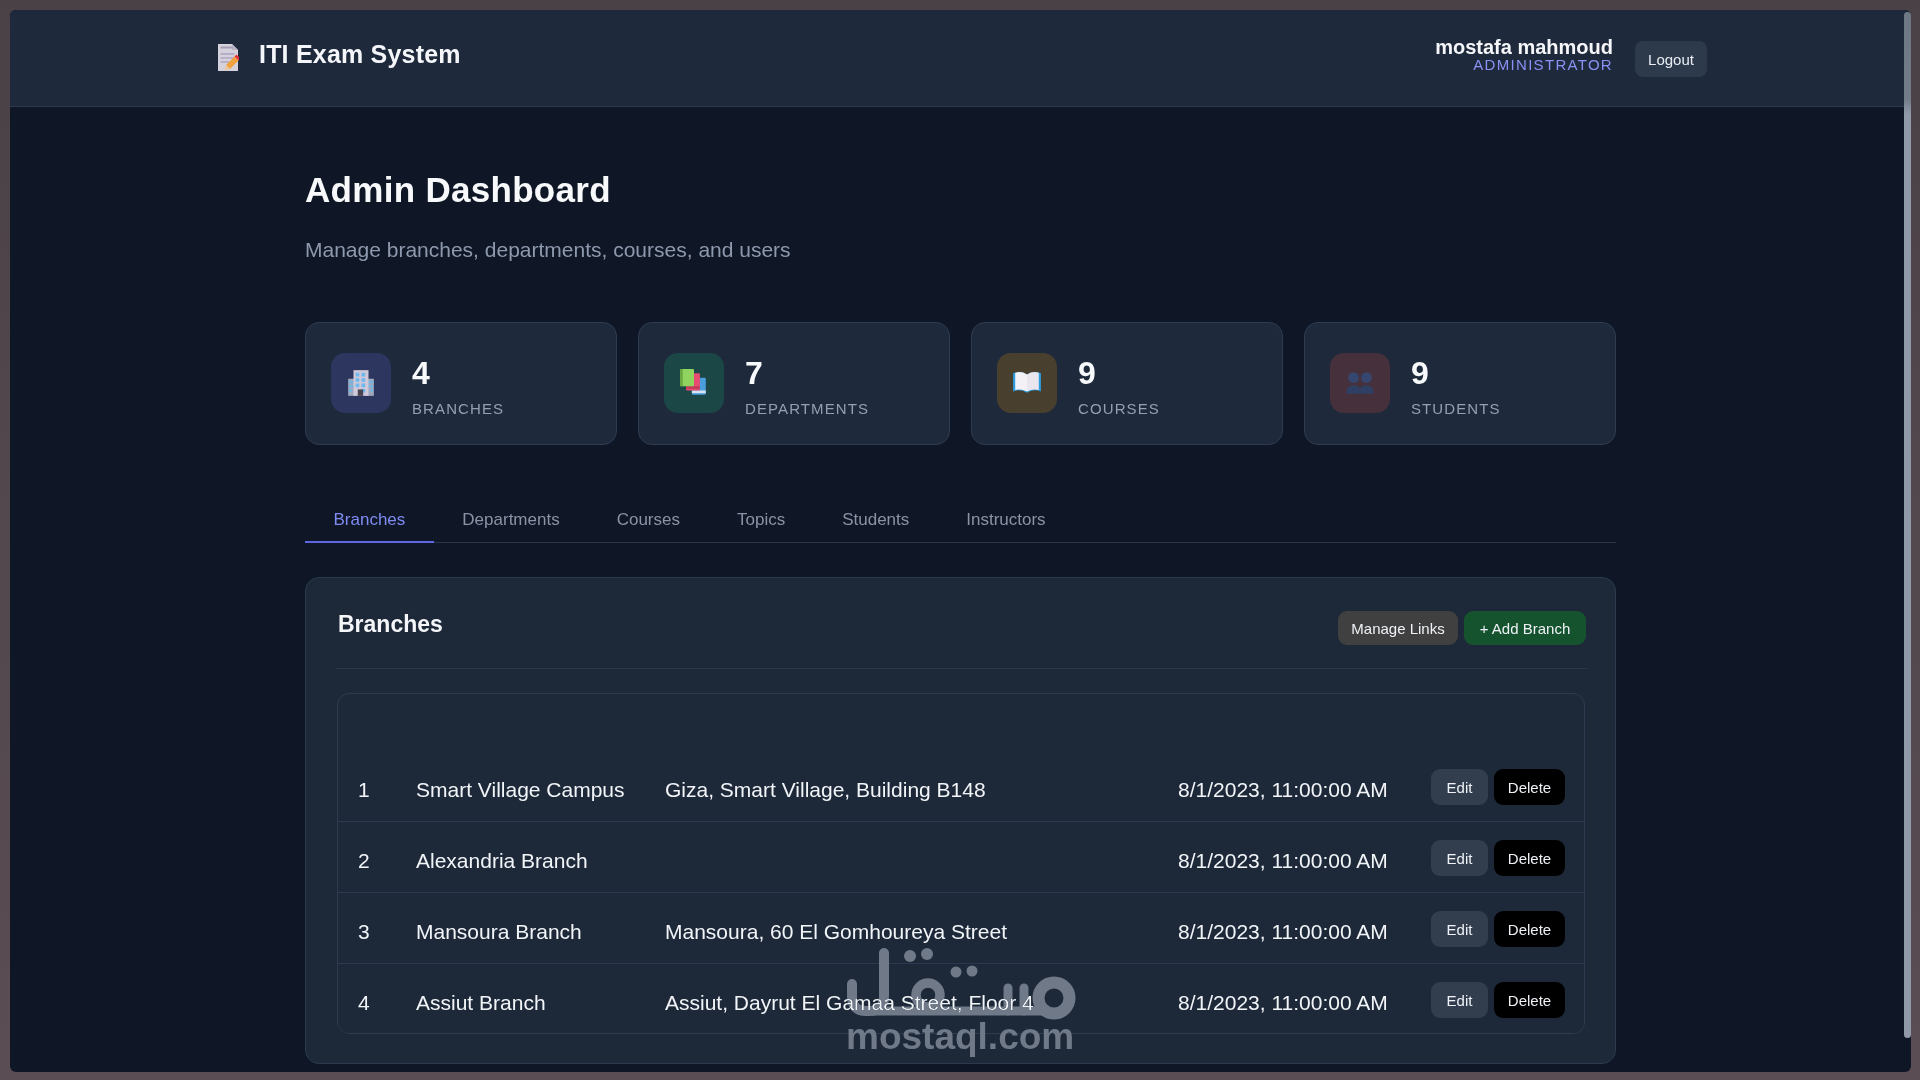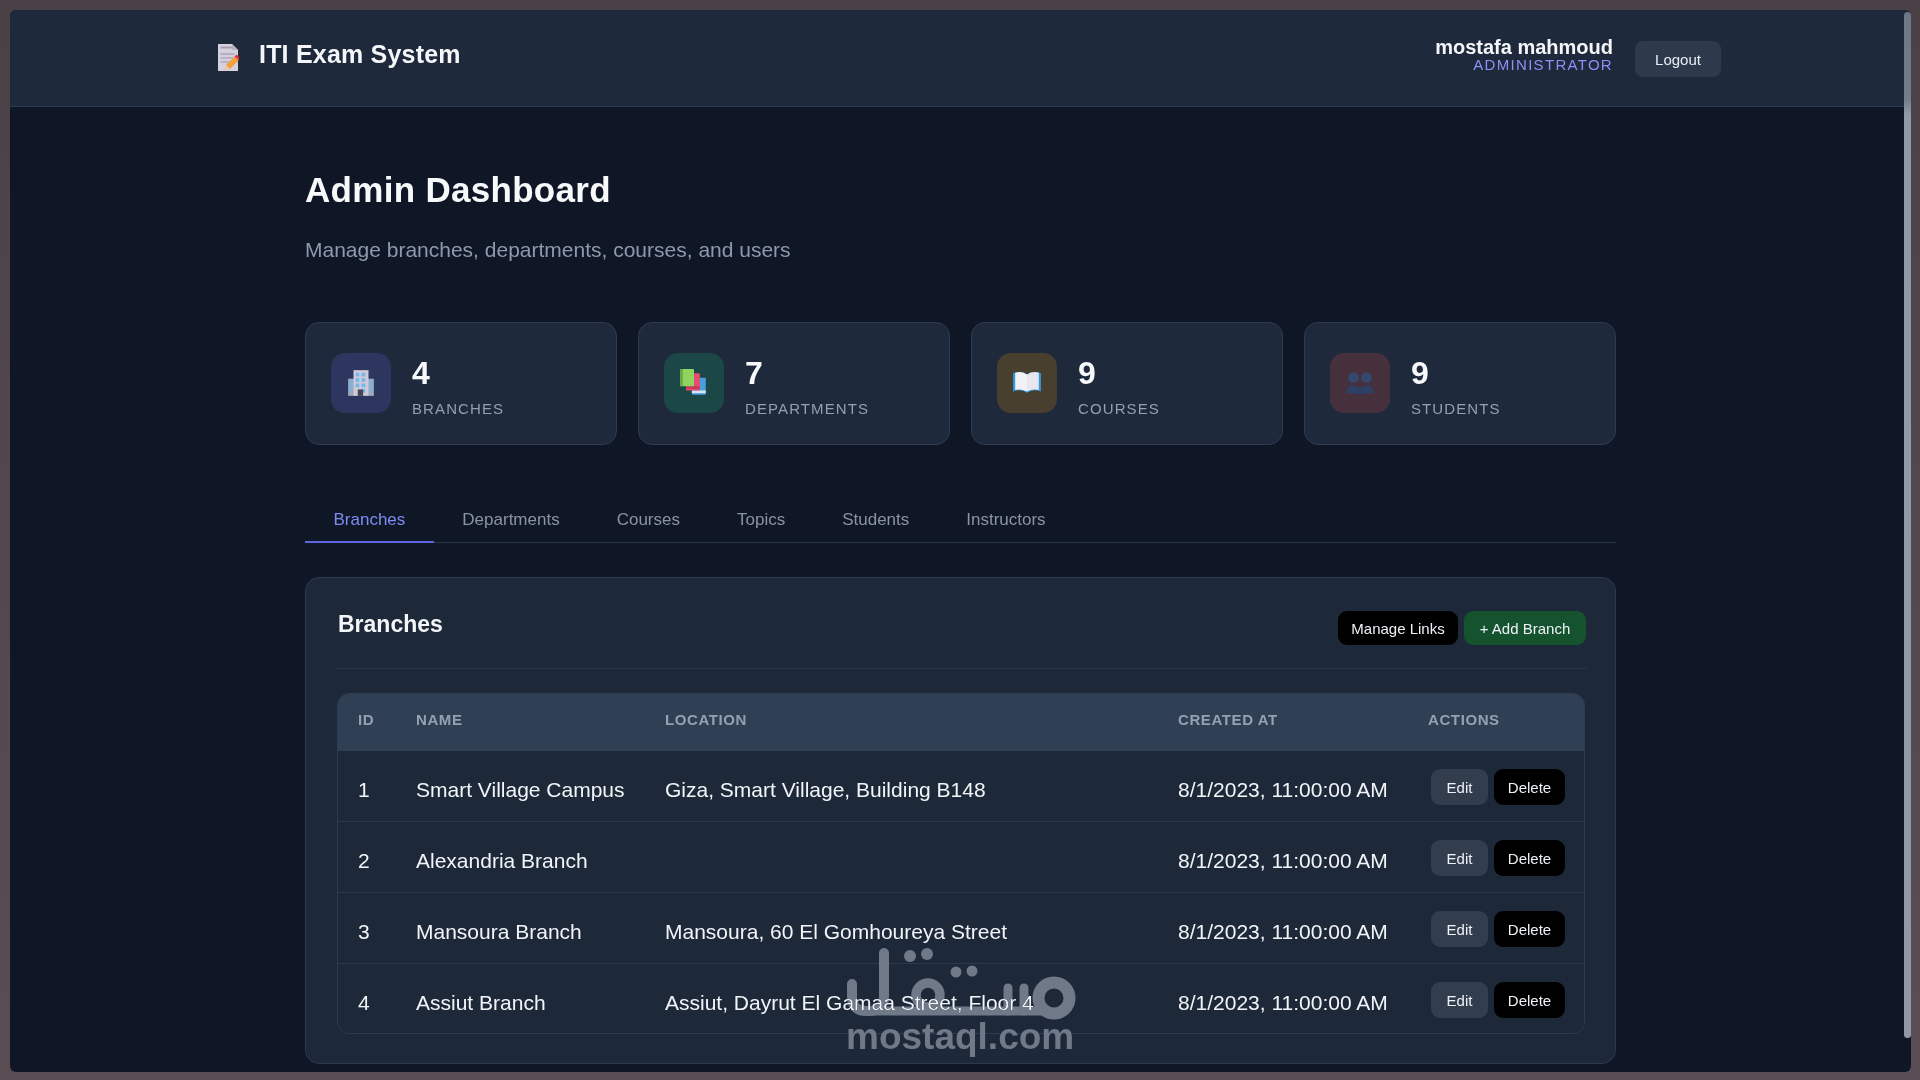--- a/index.html
+++ b/index.html
@@ -19,21 +19,21 @@
   }
   .logo { position:absolute; left:217px; top:43px; }
   .hdr-title {
     position:absolute; left:259px; top:42px; font-size:25px; font-weight:bold;
     color:#f4f6f9; line-height:25px; letter-spacing:0.2px;
   }
   .who { position:absolute; right:307px; top:36.6px; text-align:right; }
   .who .nm { font-size:20px; font-weight:bold; color:#f4f6f9; line-height:20px; }
   .who .rl { font-size:15px; color:#8a92f5; letter-spacing:1.3px; line-height:15px; }
   .logout {
-    position:absolute; left:1635px; top:41px; width:86px; height:36px;
+    position:absolute; left:1635px; top:41px; width:72px; height:36px;
     background:#2d3a4c; border-radius:8px; color:#e9edf3; font-size:15px;
     display:flex; align-items:center; justify-content:center;
   }
   h1.big {
     position:absolute; left:305px; top:172.4px; font-size:35px; line-height:35px;
     font-weight:bold; color:#f7f9fb; letter-spacing:0.3px;
   }
   .sub {
     position:absolute; left:305px; top:239.2px; font-size:21px; line-height:21px;
     color:#8e99ad;
@@ -62,21 +62,21 @@
   
   .card {
     position:absolute; left:305px; top:577px; width:1311px; height:487px;
     background:#1d2838; border:1px solid #2c3a4f; border-radius:14px;
   }
   .card h2 { position:absolute; left:32px; top:34.5px; font-size:23px; line-height:23px; font-weight:bold; color:#f4f6f9; }
   .btn {
     position:absolute; top:33px; height:34px; border-radius:9px; font-size:15px;
     color:#eef1f6; display:flex; align-items:center; justify-content:center;
   }
-  .btn.mng { left:1032px; width:120px; background:#000000; }
+  .btn.mng { left:1032px; width:120px; background:#404040; }
   .btn.add { left:1158px; width:122px; background:#14532d; }
   .card .div { position:absolute; left:30px; top:90px; width:1251px; height:1px; background:#2b3748; }
   .tbl { position:absolute; left:31px; top:115px; width:1248px; height:341px; border:1px solid #2e3b50; border-radius:12px; overflow:hidden; box-sizing:border-box; }
   .thead {
     position:absolute; left:0; top:0; width:100%; height:57px;
     background:#304054;
   }
   .th { position:absolute; top:18px; font-size:15px; line-height:15px; font-weight:bold; color:#95a1b3; letter-spacing:0.6px; }
   .row { position:absolute; left:0; width:100%; height:71px; border-bottom:1px solid #2c3850; background:#1d2839; }
   .row.last { border-bottom:none; }
@@ -189,27 +189,20 @@
   <div class="tab">Topics</div>
   <div class="tab">Students</div>
   <div class="tab">Instructors</div>
 </div>
 <div class="card">
   <h2>Branches</h2>
   <div class="btn mng">Manage Links</div>
   <div class="btn add">+ Add Branch</div>
   <div class="div"></div>
   <div class="tbl">
-    <div class="thead">
-      <div class="th" style="left:20px;">ID</div>
-      <div class="th" style="left:78px;">NAME</div>
-      <div class="th" style="left:327px;">LOCATION</div>
-      <div class="th" style="left:840px;">CREATED AT</div>
-      <div class="th" style="left:1090px;">ACTIONS</div>
-    </div>
     <div class="row" style="top:57px;">
       <div class="td" style="left:20px;">1</div>
       <div class="td" style="left:78px;">Smart Village Campus</div>
       <div class="td" style="left:327px;">Giza, Smart Village, Building B148</div>
       <div class="td" style="left:840px;">8/1/2023, 11:00:00 AM</div>
       <div class="rbtn edit">Edit</div>
       <div class="rbtn del">Delete</div>
     </div>
     <div class="row" style="top:128px;">
       <div class="td" style="left:20px;">2</div>

